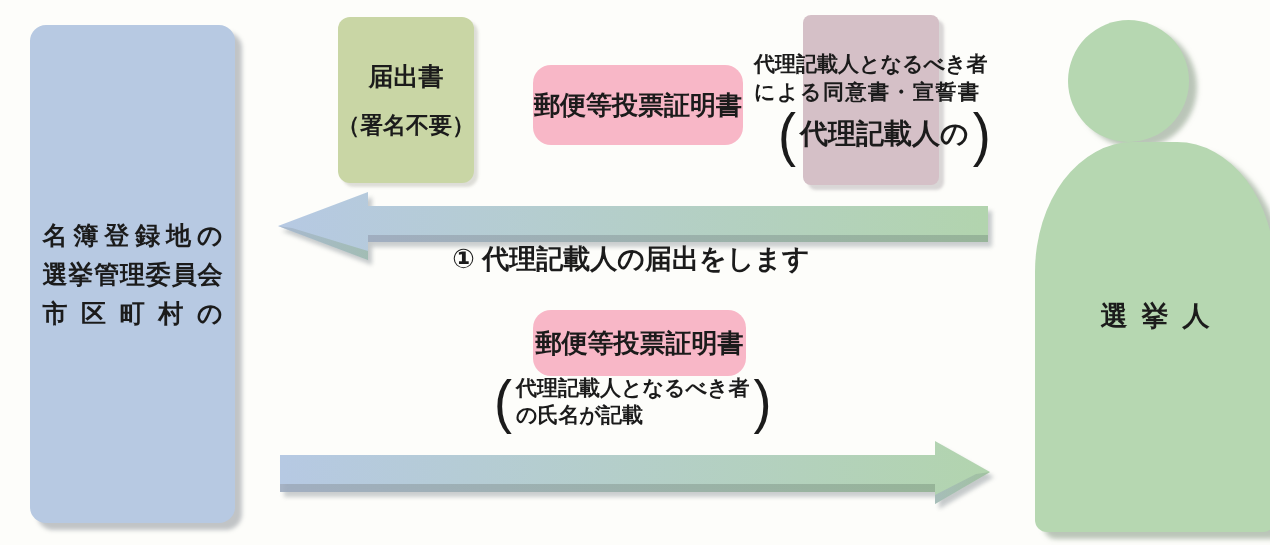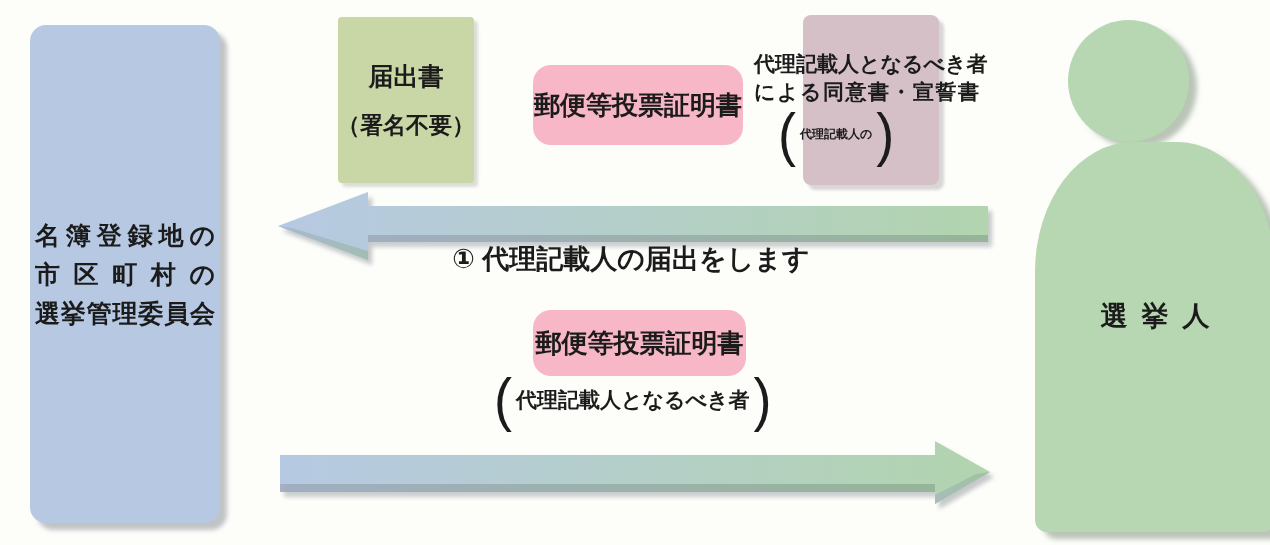--- a/index.html
+++ b/index.html
@@ -11,37 +11,37 @@
     position:relative;
     width:1270px;height:545px;
     background:var(--background,#fdfdfa);
     overflow:hidden;
     color:var(--text-black,#1b1b1b);
   }
   .abs{position:absolute;}
 
   
   .committee{
-    left:30px;top:25px;width:190px;height:498px;
+    left:30px;top:25px;width:205px;height:498px;
     background:var(--committee-blue);
     border-radius:16px;
     box-shadow:7px 7px 4px rgba(120,126,136,0.45);
     display:flex;align-items:center;justify-content:center;
   }
   .committee-text{width:180px;}
   .committee-text .jline{
     font-size:25px;font-weight:600;line-height:39px;
     text-align:justify;text-align-last:justify;
   }
 
   
   .notification{
     left:338px;top:17px;width:136px;height:166px;
     background:var(--notification-green);
-    border-radius:4px;
+    border-radius:12px;
     box-shadow:4px 4px 3px rgba(150,150,135,0.30);
     display:flex;flex-direction:column;align-items:center;justify-content:center;
   }
   .notification .t1{font-size:25px;font-weight:600;}
   .notification .t2{font-size:23px;font-weight:600;margin-top:17px;white-space:nowrap;}
 
   
   .cert{
     background:var(--certificate-pink);
     border-radius:18px;
@@ -61,21 +61,21 @@
   .consent-text{left:754px;top:50px;width:250px;}
   .consent-text .c-line{font-size:21px;font-weight:700;line-height:28px;white-space:nowrap;}
   .consent-text .c-line.spaced{letter-spacing:1.5px;}
 
   .paren-group{display:flex;align-items:center;}
   .paren-group .bigparen{
     font-size:54px;font-weight:200;line-height:50px;
     transform:scaleY(1.1);
   }
   .paren-lines{margin:0 4px;}
-  .paren-lines div{font-size:12px;font-weight:600;line-height:26px;white-space:nowrap;}
+  .paren-lines div{font-size:28px;font-weight:600;line-height:26px;white-space:nowrap;}
   .consent-text .paren-group{margin-left:24px;margin-top:3px;}
   .paren2{left:494px;top:374px;}
   .paren2 .paren-lines div{font-size:21px;line-height:27px;}
 
   
   .arrow{filter:drop-shadow(4px 5px 2px rgba(128,138,145,0.45));}
   .arrow1{left:268px;top:185px;}
   .arrow2{left:270px;top:438px;}
   .caption{
     font-size:27px;font-weight:600;white-space:nowrap;
@@ -105,22 +105,22 @@
   }
 </style>
 </head>
 <body>
 
 <div class="stage">
 
   <div class="abs committee">
     <div class="committee-text">
       <div class="jline">名簿登録地の</div>
+      <div class="jline">選挙管理委員会</div>
       <div class="jline">市区町村の</div>
-      <div class="jline">選挙管理委員会</div>
     </div>
   </div>
 
   <div class="abs notification">
     <div class="t1">届出書</div>
     <div class="t2">（署名不要）</div>
   </div>
 
   <div class="abs cert cert-top">
     <span>郵便等投票証明書</span>
@@ -156,20 +156,21 @@
   </svg>
   <div class="abs caption caption1">① 代理記載人の届出をします</div>
 
   <div class="abs cert cert-bottom">
     <span>郵便等投票証明書</span>
   </div>
   <div class="abs paren-group paren2">
     <span class="bigparen">(</span>
     <div class="paren-lines">
       <div>代理記載人となるべき者</div>
+      <div>の氏名が記載</div>
     </div>
     <span class="bigparen">)</span>
   </div>
 
   <svg class="abs arrow arrow2" width="725" height="85" viewBox="0 0 725 85">
     <defs>
       <linearGradient id="g2" x1="0" y1="0" x2="1" y2="0">
         <stop offset="0" style="stop-color:var(--arrow-blue)"></stop>
         <stop offset="1" style="stop-color:var(--arrow-green)"></stop>
       </linearGradient>

